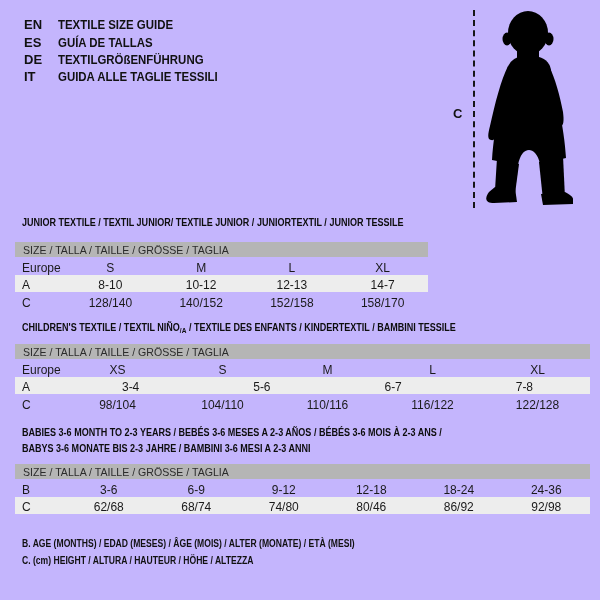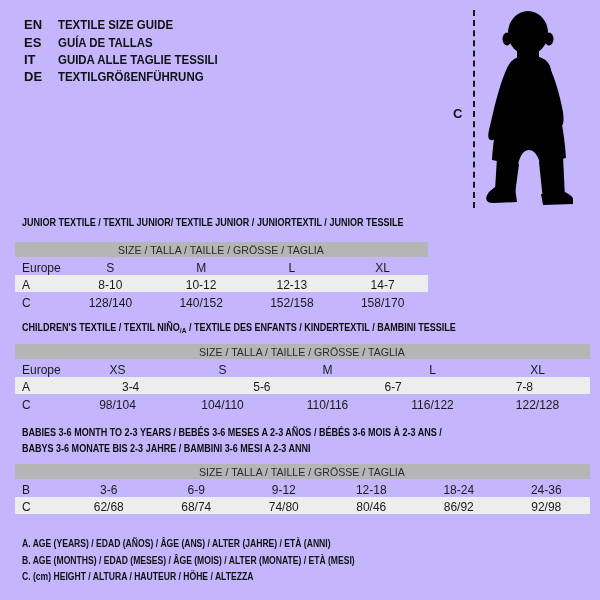--- a/index.html
+++ b/index.html
@@ -16,21 +16,21 @@
   
   .figure { position:absolute; left:440px; top:0; width:160px; height:215px; }
   .dash-line { position:absolute; left:33px; top:10px; height:198px; width:0; border-left:2px dashed #161616; }
   .height-label { position:absolute; left:13px; top:106px; font-size:13px; font-weight:bold; }
   .silhouette { position:absolute; left:43px; top:8px; }
   
   .stable { position:absolute; left:15px; }
   .t1 { top:242px; width:413px; }
   .t2 { top:344px; width:575px; }
   .t3 { top:464px; width:575px; }
-  .size-bar { height:15px; background:#b5b5b5; display:flex; align-items:center; padding-left:17px;justify-content:center; }
+  .size-bar { height:15px; background:#b5b5b5; display:flex; align-items:center; padding-left:8px; }
   .bar-text { font-size:11.5px; color:#2b2b2b; white-space:nowrap; transform:scaleX(0.92); transform-origin:0 50%; }
   .trow { display:flex; height:17.5px; align-items:flex-end; font-size:12px; color:#1a1a1a; }
   .trow.alt { background:#ededed; }
   .tlabel { flex:0 0 50px; padding-left:7px; }
   .tcell { flex:1; text-align:center; }
   
   .sec-title { position:absolute; left:22px; font-size:11px; font-weight:bold; white-space:nowrap;
                transform:scaleX(0.82); transform-origin:0 50%; color:#0d0d0d; }
   .st1 { top:216px; }
   .st2 { top:321px; }
@@ -49,26 +49,26 @@
   <div class="lang-block">
     <div class="lang-row">
       <span class="lang-code">EN</span>
       <span class="lang-title">TEXTILE SIZE GUIDE</span>
     </div>
     <div class="lang-row">
       <span class="lang-code">ES</span>
       <span class="lang-title">GUÍA DE TALLAS</span>
     </div>
     <div class="lang-row">
+      <span class="lang-code">DE</span>
+      <span class="lang-title">TEXTILGRÖßENFÜHRUNG</span>
+    </div>
+    <div class="lang-row">
       <span class="lang-code">IT</span>
       <span class="lang-title">GUIDA ALLE TAGLIE TESSILI</span>
-    </div>
-    <div class="lang-row">
-      <span class="lang-code">DE</span>
-      <span class="lang-title">TEXTILGRÖßENFÜHRUNG</span>
     </div>
   </div>
 
   <div class="figure">
     <div class="dash-line"></div>
     <span class="height-label">C</span>
     <svg class="silhouette" width="90" height="198" viewBox="0 0 90 198" fill="#000">
       <ellipse cx="45" cy="25" rx="20" ry="22"></ellipse>
       <ellipse cx="24" cy="31" rx="4.5" ry="6.5"></ellipse>
       <ellipse cx="66" cy="31" rx="4.5" ry="6.5"></ellipse>
@@ -167,23 +167,20 @@
       <span class="tcell">68/74</span>
       <span class="tcell">74/80</span>
       <span class="tcell">80/46</span>
       <span class="tcell">86/92</span>
       <span class="tcell">92/98</span>
     </div>
   </div>
 
   <div class="footnotes">
     <div class="fnote">
-      <span>A. AGE (YEARS) / EDAD (AÑOS) / ÂGE (ANS) / ALTER (JAHRE) / ETÀ (ANNI)</span>
-    </div>
-    <div class="fnote">
       <span>B. AGE (MONTHS) / EDAD (MESES) / ÂGE (MOIS) / ALTER (MONATE) / ETÀ (MESI)</span>
     </div>
     <div class="fnote">
       <span>C. (cm) HEIGHT / ALTURA / HAUTEUR / HÖHE / ALTEZZA</span>
     </div>
   </div>
 
 </div>
 
 </body></html>

